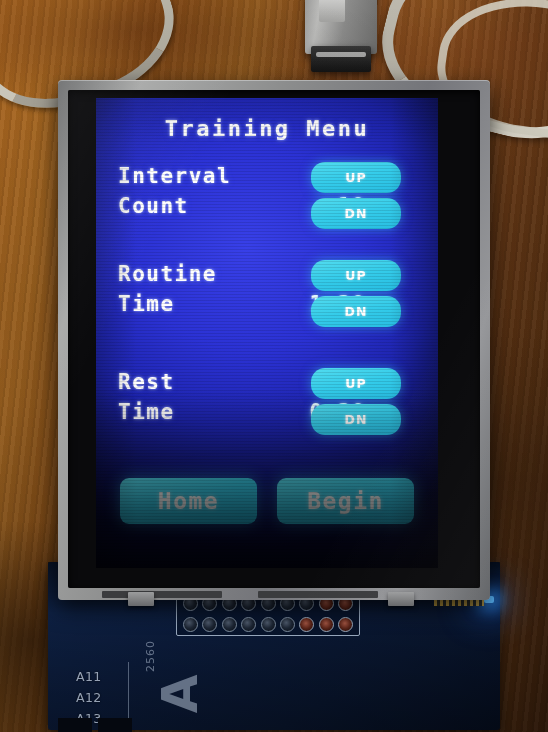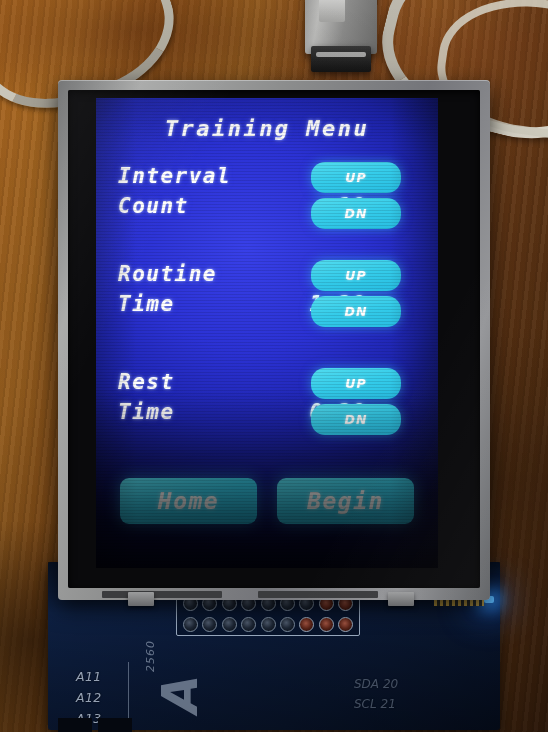--- a/index.html
+++ b/index.html
@@ -14,21 +14,20 @@
     font-family: "DejaVu Sans Mono", monospace;
   }
 
   
   #scene {
     position: relative;
     width: 548px;
     height: 732px;
     overflow: hidden;
     background: #4c1d95;
-    font-style: italic;
   }
 
   
   .desk {
     position: absolute;
     inset: 0;
     background:
       repeating-linear-gradient(96deg,
         rgba(0,0,0,0.10) 0px, rgba(0,0,0,0.10) 2px,
         rgba(255,255,255,0.04) 2px, rgba(255,255,255,0.04) 6px,
@@ -526,24 +525,20 @@
     <div class="pin-legend">
       <div>A11</div>
       <div>A12</div>
       <div>A13</div>
     </div>
     <div class="legend-divider"></div>
     <div class="brand-mark">
       <div class="a-glyph">A</div>
       <div class="num">2560</div>
     </div>
-    <div class="sda-legend">
-      <div>SDA 20</div>
-      <div>SCL 21</div>
-    </div>
     <div class="pcb-notch"></div>
     <div class="pcb-notch2"></div>
 
     <div class="bezel">
       <div class="bezel-inner"></div>
       <div class="bezel-slot" style="left:44px; width:120px;"></div>
       <div class="bezel-slot" style="left:200px; width:120px;"></div>
       <div class="bezel-tab" style="left:70px; bottom:-6px;"></div>
       <div class="bezel-tab" style="left:330px; bottom:-6px;"></div>
     </div>

